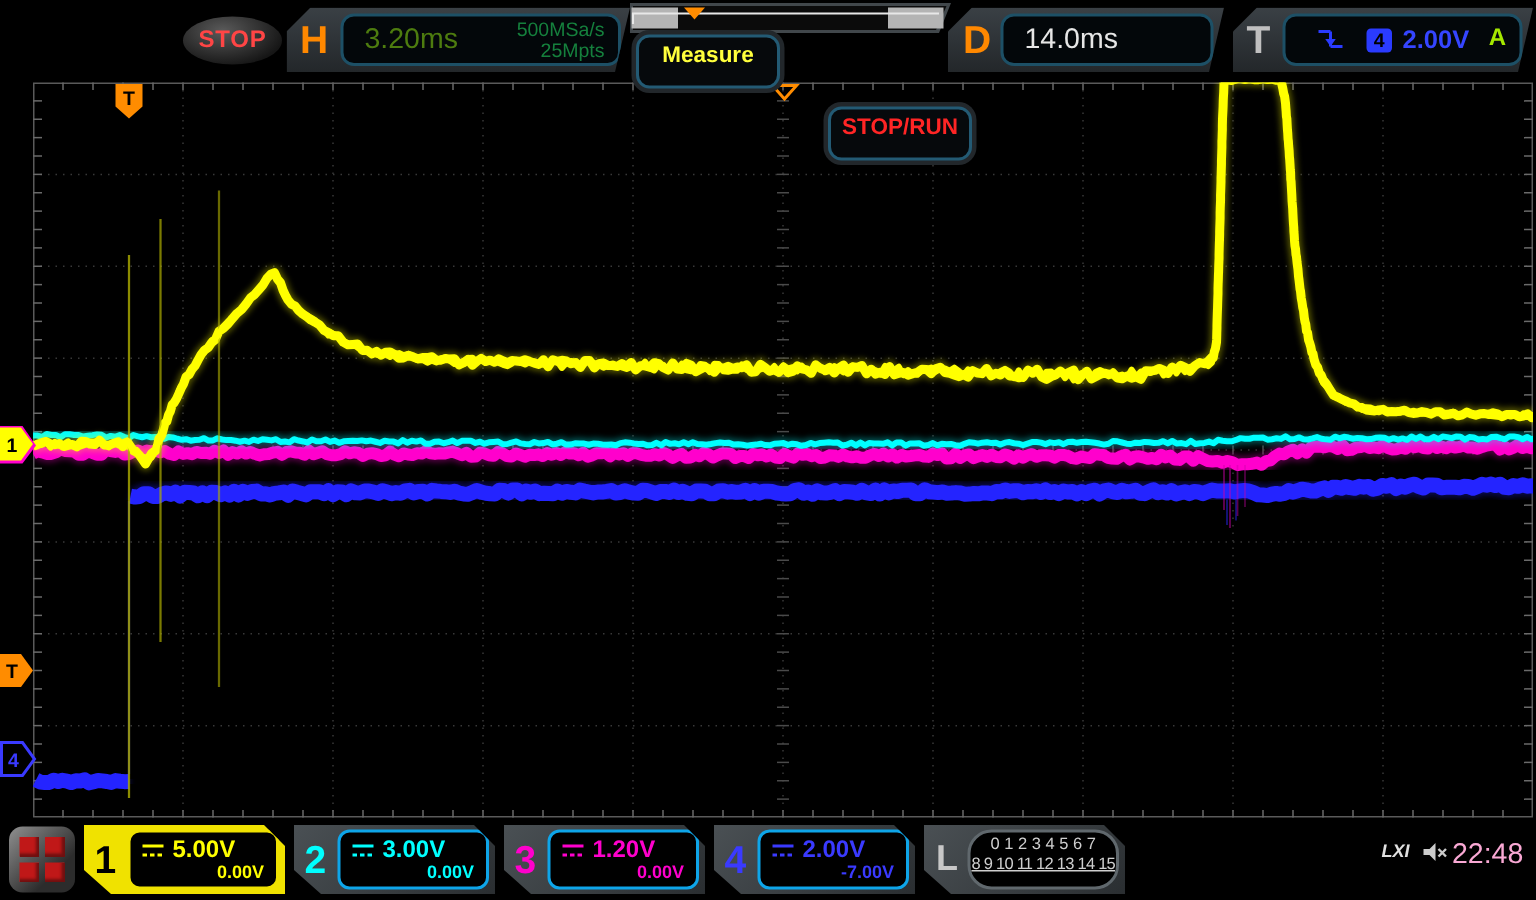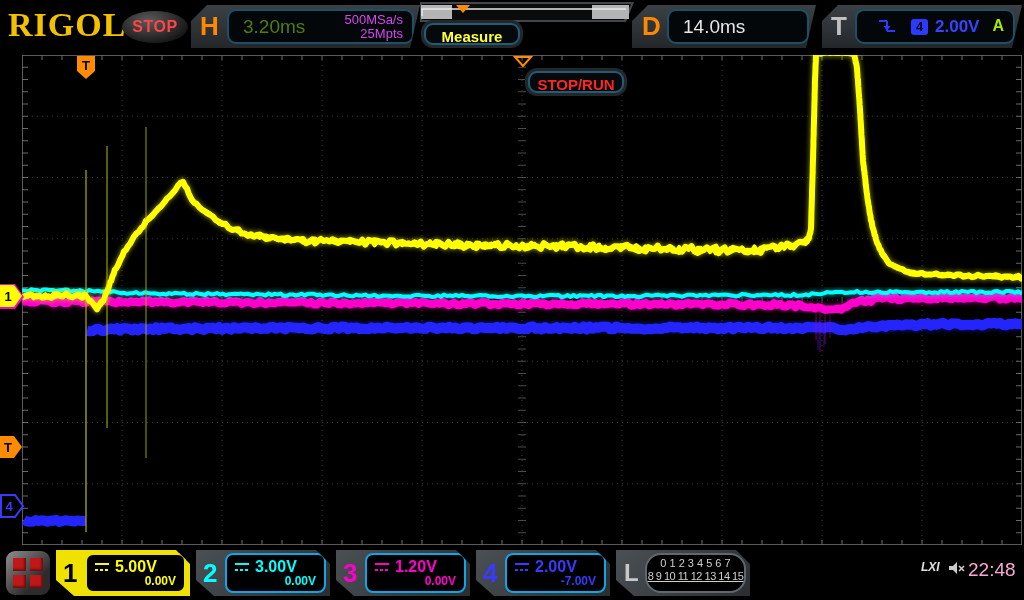--- a/index.html
+++ b/index.html
@@ -12,27 +12,27 @@
     background:radial-gradient(ellipse at 40% 30%,#5a5a5a,#161616 75%);
     color:#ff4545;font-weight:bold;font-size:16px;text-align:center;line-height:32px;letter-spacing:.5px;}
   .panel{background:linear-gradient(#3a4045,#23272a);
     clip-path:polygon(16px 0,100% 0,calc(100% - 10px) 100%,0 100%,0 16px);}
   .pletter{position:absolute;top:6px;font-size:26px;font-weight:bold;}
   .innerbox{position:absolute;background:#03070a;border:2px solid #1d5066;border-radius:9px;}
   #hpanel{left:191px;top:5px;width:229px;height:43px;}
   #hletter{left:9px;color:#ff8800;}
   #hbox{left:36px;top:4px;width:183px;height:31px;}
   #hscale{left:14px;top:5px;font-size:19px;color:#4d7c0f;}
-  #hrates{right:9px;top:2px;text-align:right;color:#d946ef;font-size:13px;line-height:14px;}
+  #hrates{right:9px;top:2px;text-align:right;color:#15803d;font-size:13px;line-height:14px;}
   #membar{left:420px;top:2px;width:214px;height:20px;}
-  .tbtn{position:absolute;top:23px;width:96px;height:22px;background:#06090c;border:2px solid #235a74;
+  .tbtn{position:absolute;top:23px;width:96px;height:36px;background:#06090c;border:2px solid #235a74;
     border-radius:9px;font-weight:bold;font-size:15px;text-align:center;line-height:24px;box-sizing:border-box;
     box-shadow:0 0 0 3px #22272b;}
   #measurebtn{left:424px;color:#ffff3c;}
-  #stoprunbtn{left:528px;color:#ff2525;margin-top:48px;}
+  #stoprunbtn{left:552px;color:#ff2525;margin-top:48px;}
   #dpanel{left:632px;top:5px;width:184px;height:43px;}
   #dletter{left:10px;color:#ff8800;}
   #dbox{left:35px;top:4px;width:138px;height:31px;}
   #ddelay{left:14px;top:5px;font-size:19px;color:#e6e6e6;text-align:center;}
   #tpanel{left:822px;top:5px;width:200px;height:43px;}
   #tletter{left:9px;color:#c0c0c0;}
   #tbox{left:33px;top:4px;width:156px;height:31px;}
   #trigglyph{left:20px;top:6px;}
   #trigbadge{left:54px;top:8px;width:17px;height:16px;background:#2a3bff;border-radius:3px;
     color:#000;font-weight:bold;font-size:13px;text-align:center;line-height:16px;}
@@ -406,21 +406,20 @@
         <text x="8" y="452" text-anchor="middle" font-size="13" font-weight="bold" fill="#000">T</text>
       </g>
       <g>
         <polygon points="1,495 15,495 23,506 15,517 1,517" fill="#000" stroke="#3a3aff" stroke-width="2"></polygon>
         <text x="9" y="511" text-anchor="middle" font-size="13" font-weight="bold" fill="#3a3aff">4</text>
       </g>
     </g>
   </svg>
 
 <div id="topbar">
-  <div id="logo" class="abs">RIGOL</div>
   <div id="runstate" class="abs">STOP</div>
 
   <div id="hpanel" class="abs panel">
     <span id="hletter" class="pletter">H</span>
     <div id="hbox" class="innerbox">
       <span id="hscale" class="abs">3.20ms</span>
       <div id="hrates" class="abs">
         <div>500MSa/s</div>
         <div>25Mpts</div>
       </div>

